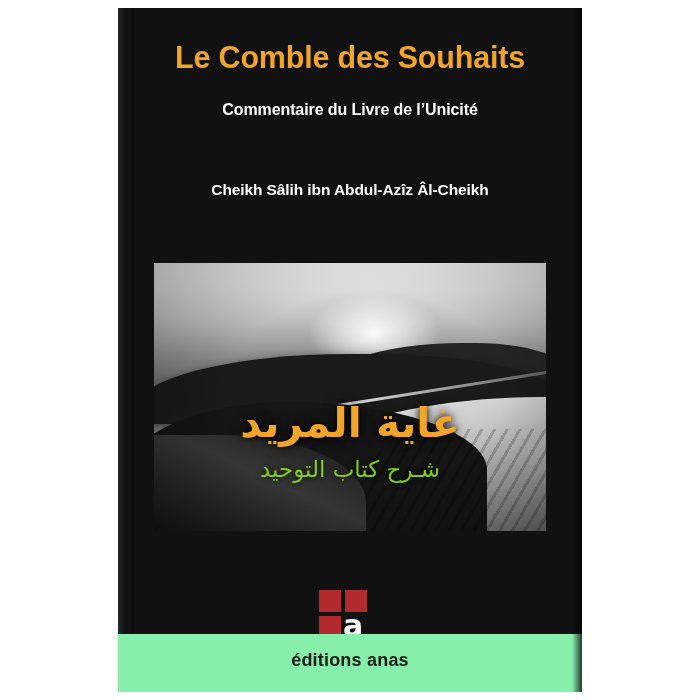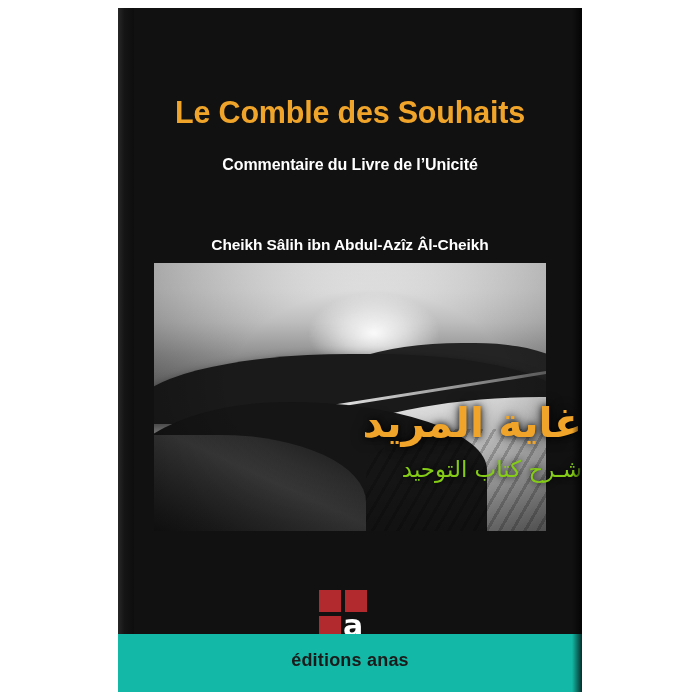--- a/index.html
+++ b/index.html
@@ -50,21 +50,21 @@
     background: linear-gradient(to left, #000000 0%, rgba(0,0,0,0) 100%);
     opacity: .75;
   }
 
   
   #title-block {
     position: absolute;
     left: 0;
     top: 0;
     width: 100%;
-    padding-top: 88px;
+    padding-top: 33px;
     text-align: center;
   }
 
   #main-title {
     color: #f0a52a;
     font-size: 30.5px;
     font-weight: bold;
     letter-spacing: -0.2px;
     line-height: 1.1;
     margin: 0 12px;
@@ -197,20 +197,21 @@
     inset: 0;
     background: radial-gradient(ellipse at 55% 45%, rgba(0,0,0,0) 45%, rgba(0,0,0,.35) 100%);
   }
 
   
   #arabic-block {
     position: absolute;
     left: 0;
     top: 395px;
     width: 100%;
+    text-align: center;
     direction: rtl;
   }
   #arabic-title {
     color: #f0a52a;
     font-size: 41px;
     font-weight: bold;
     line-height: 1;
     font-family: "DejaVu Sans", "Liberation Sans", sans-serif;
     text-shadow: 0 0 6px rgba(0,0,0,.85), 0 0 14px rgba(0,0,0,.6);
   }
@@ -253,21 +254,21 @@
     font-family: "DejaVu Sans", "Liberation Sans", sans-serif;
   }
 
   
   #footer-band {
     position: absolute;
     left: 0;
     bottom: 0;
     width: 100%;
     height: 58px;
-    background: #14b8a6;
+    background: #86efac;
   }
   #publisher-name {
     position: absolute;
     left: 0;
     top: 16px;
     width: 100%;
     text-align: center;
     color: #1b1b1b;
     font-size: 18px;
     font-weight: bold;

